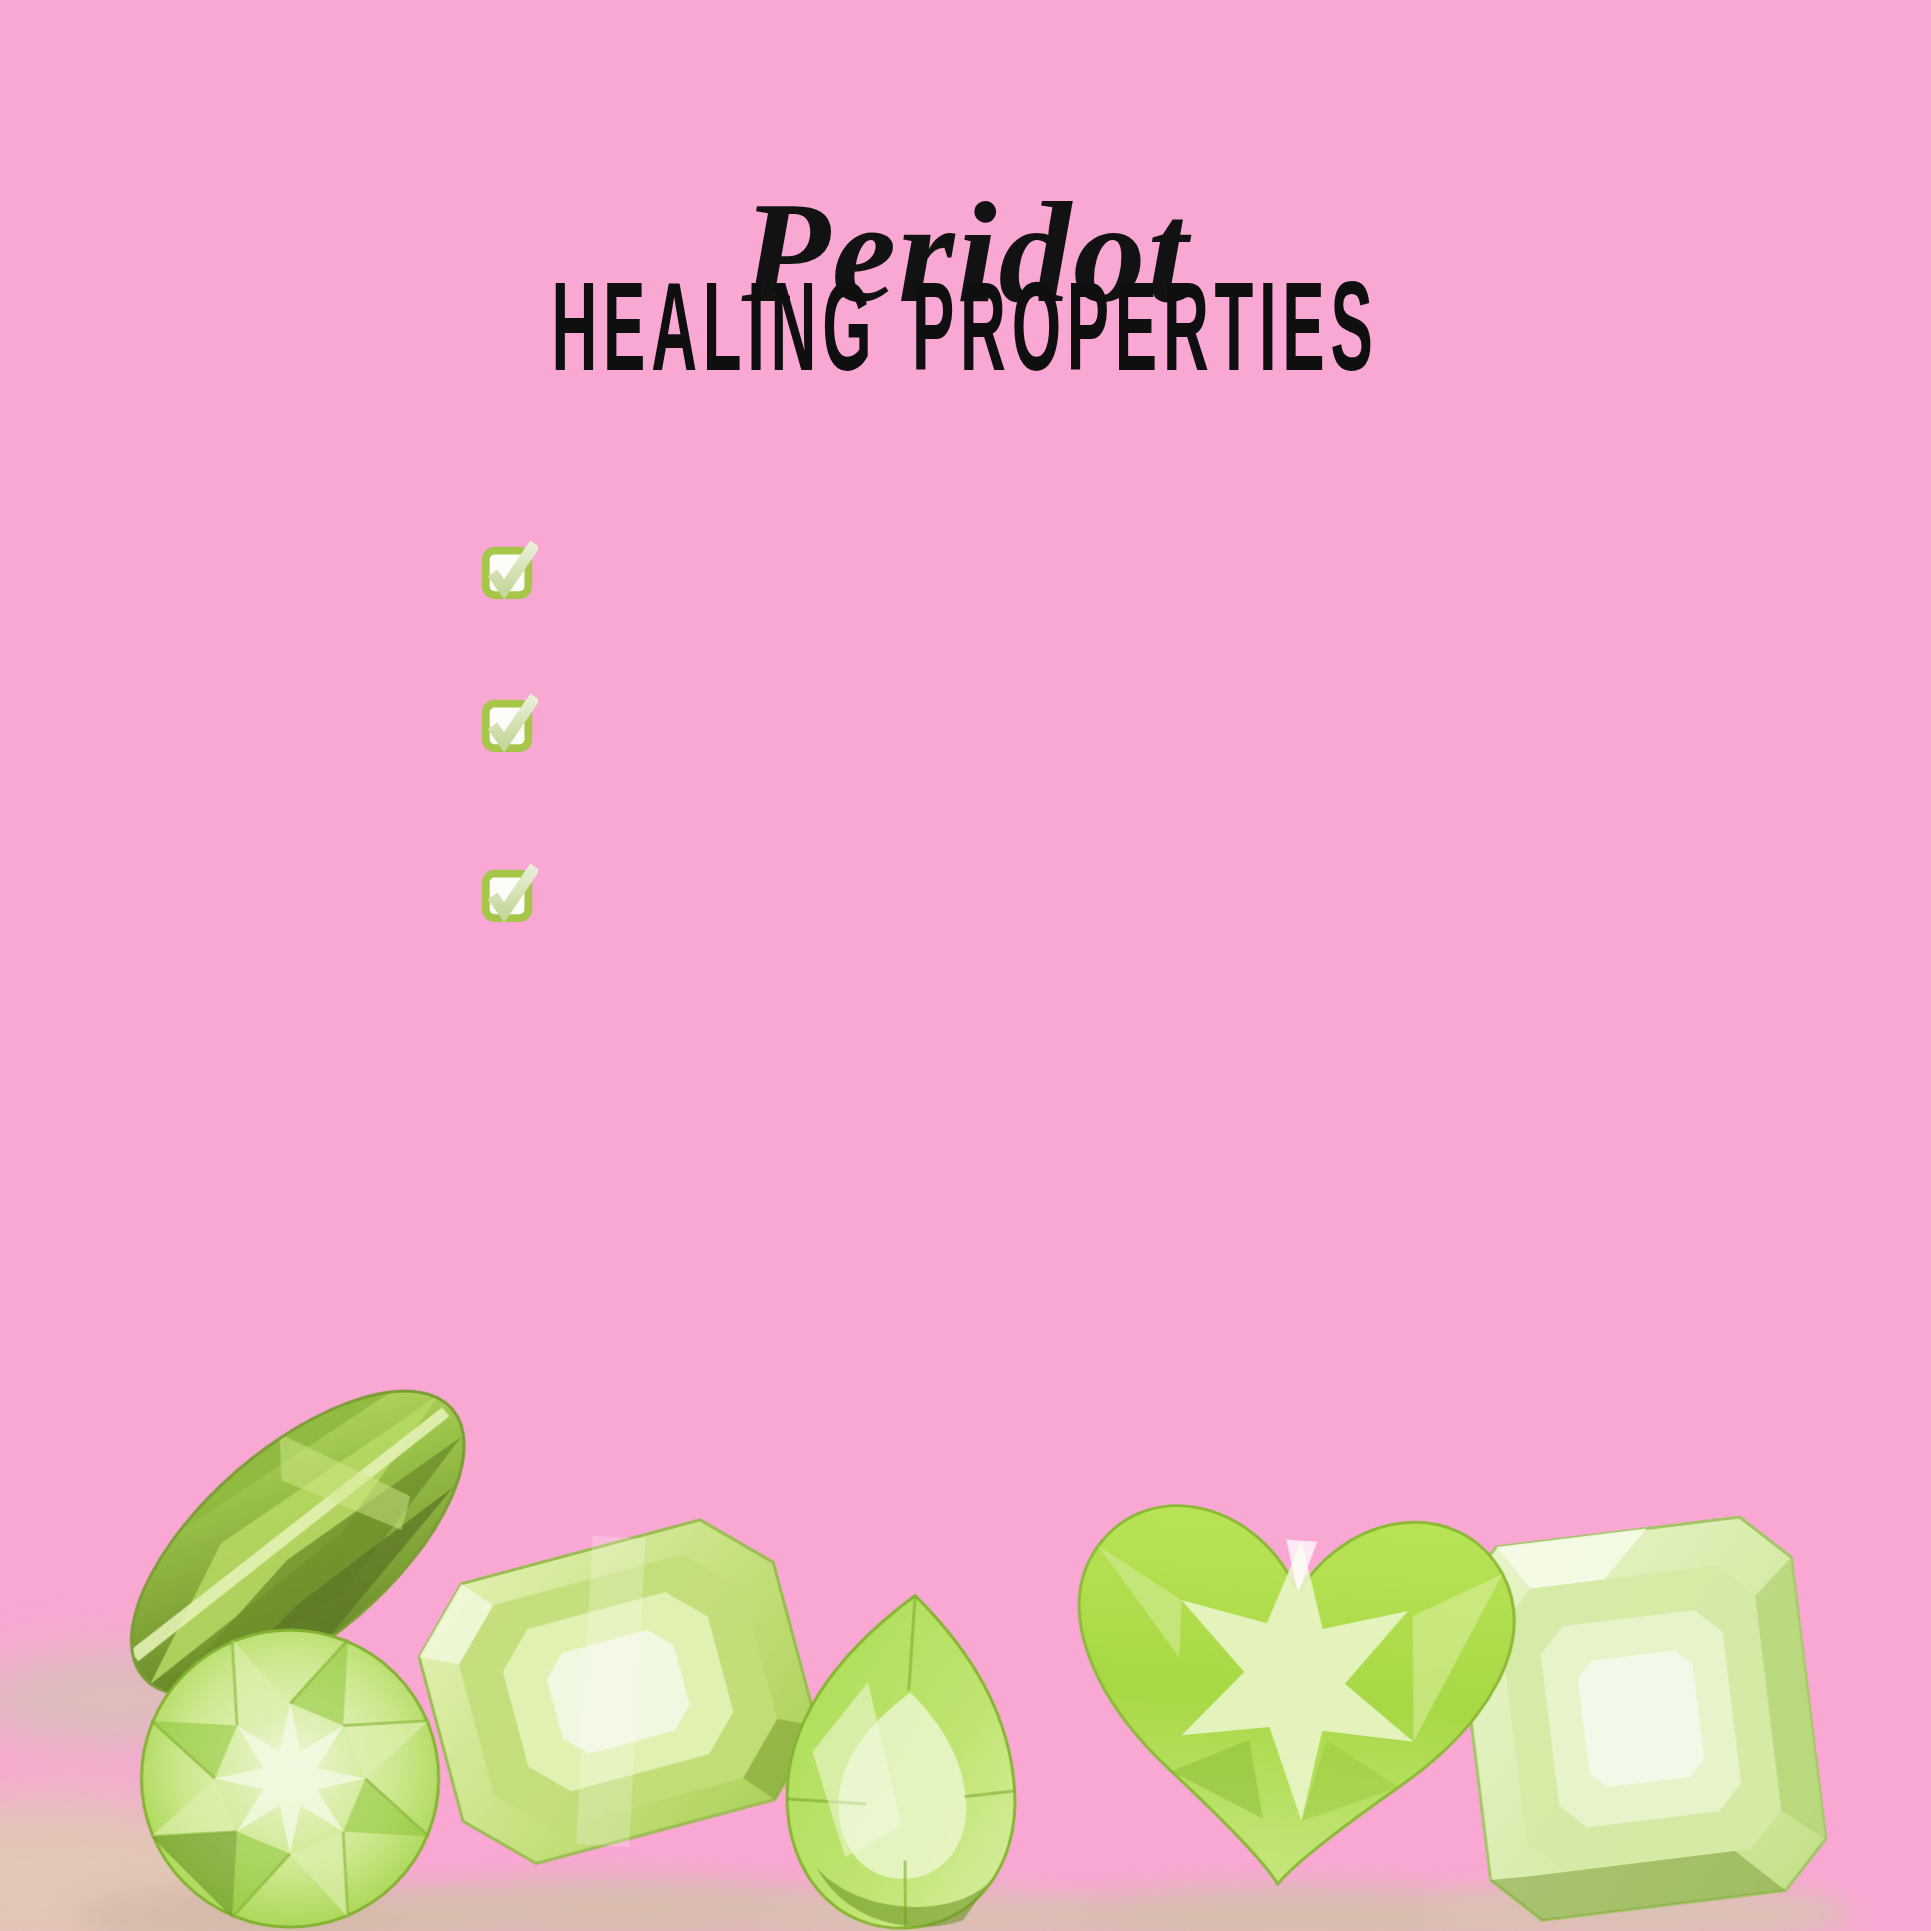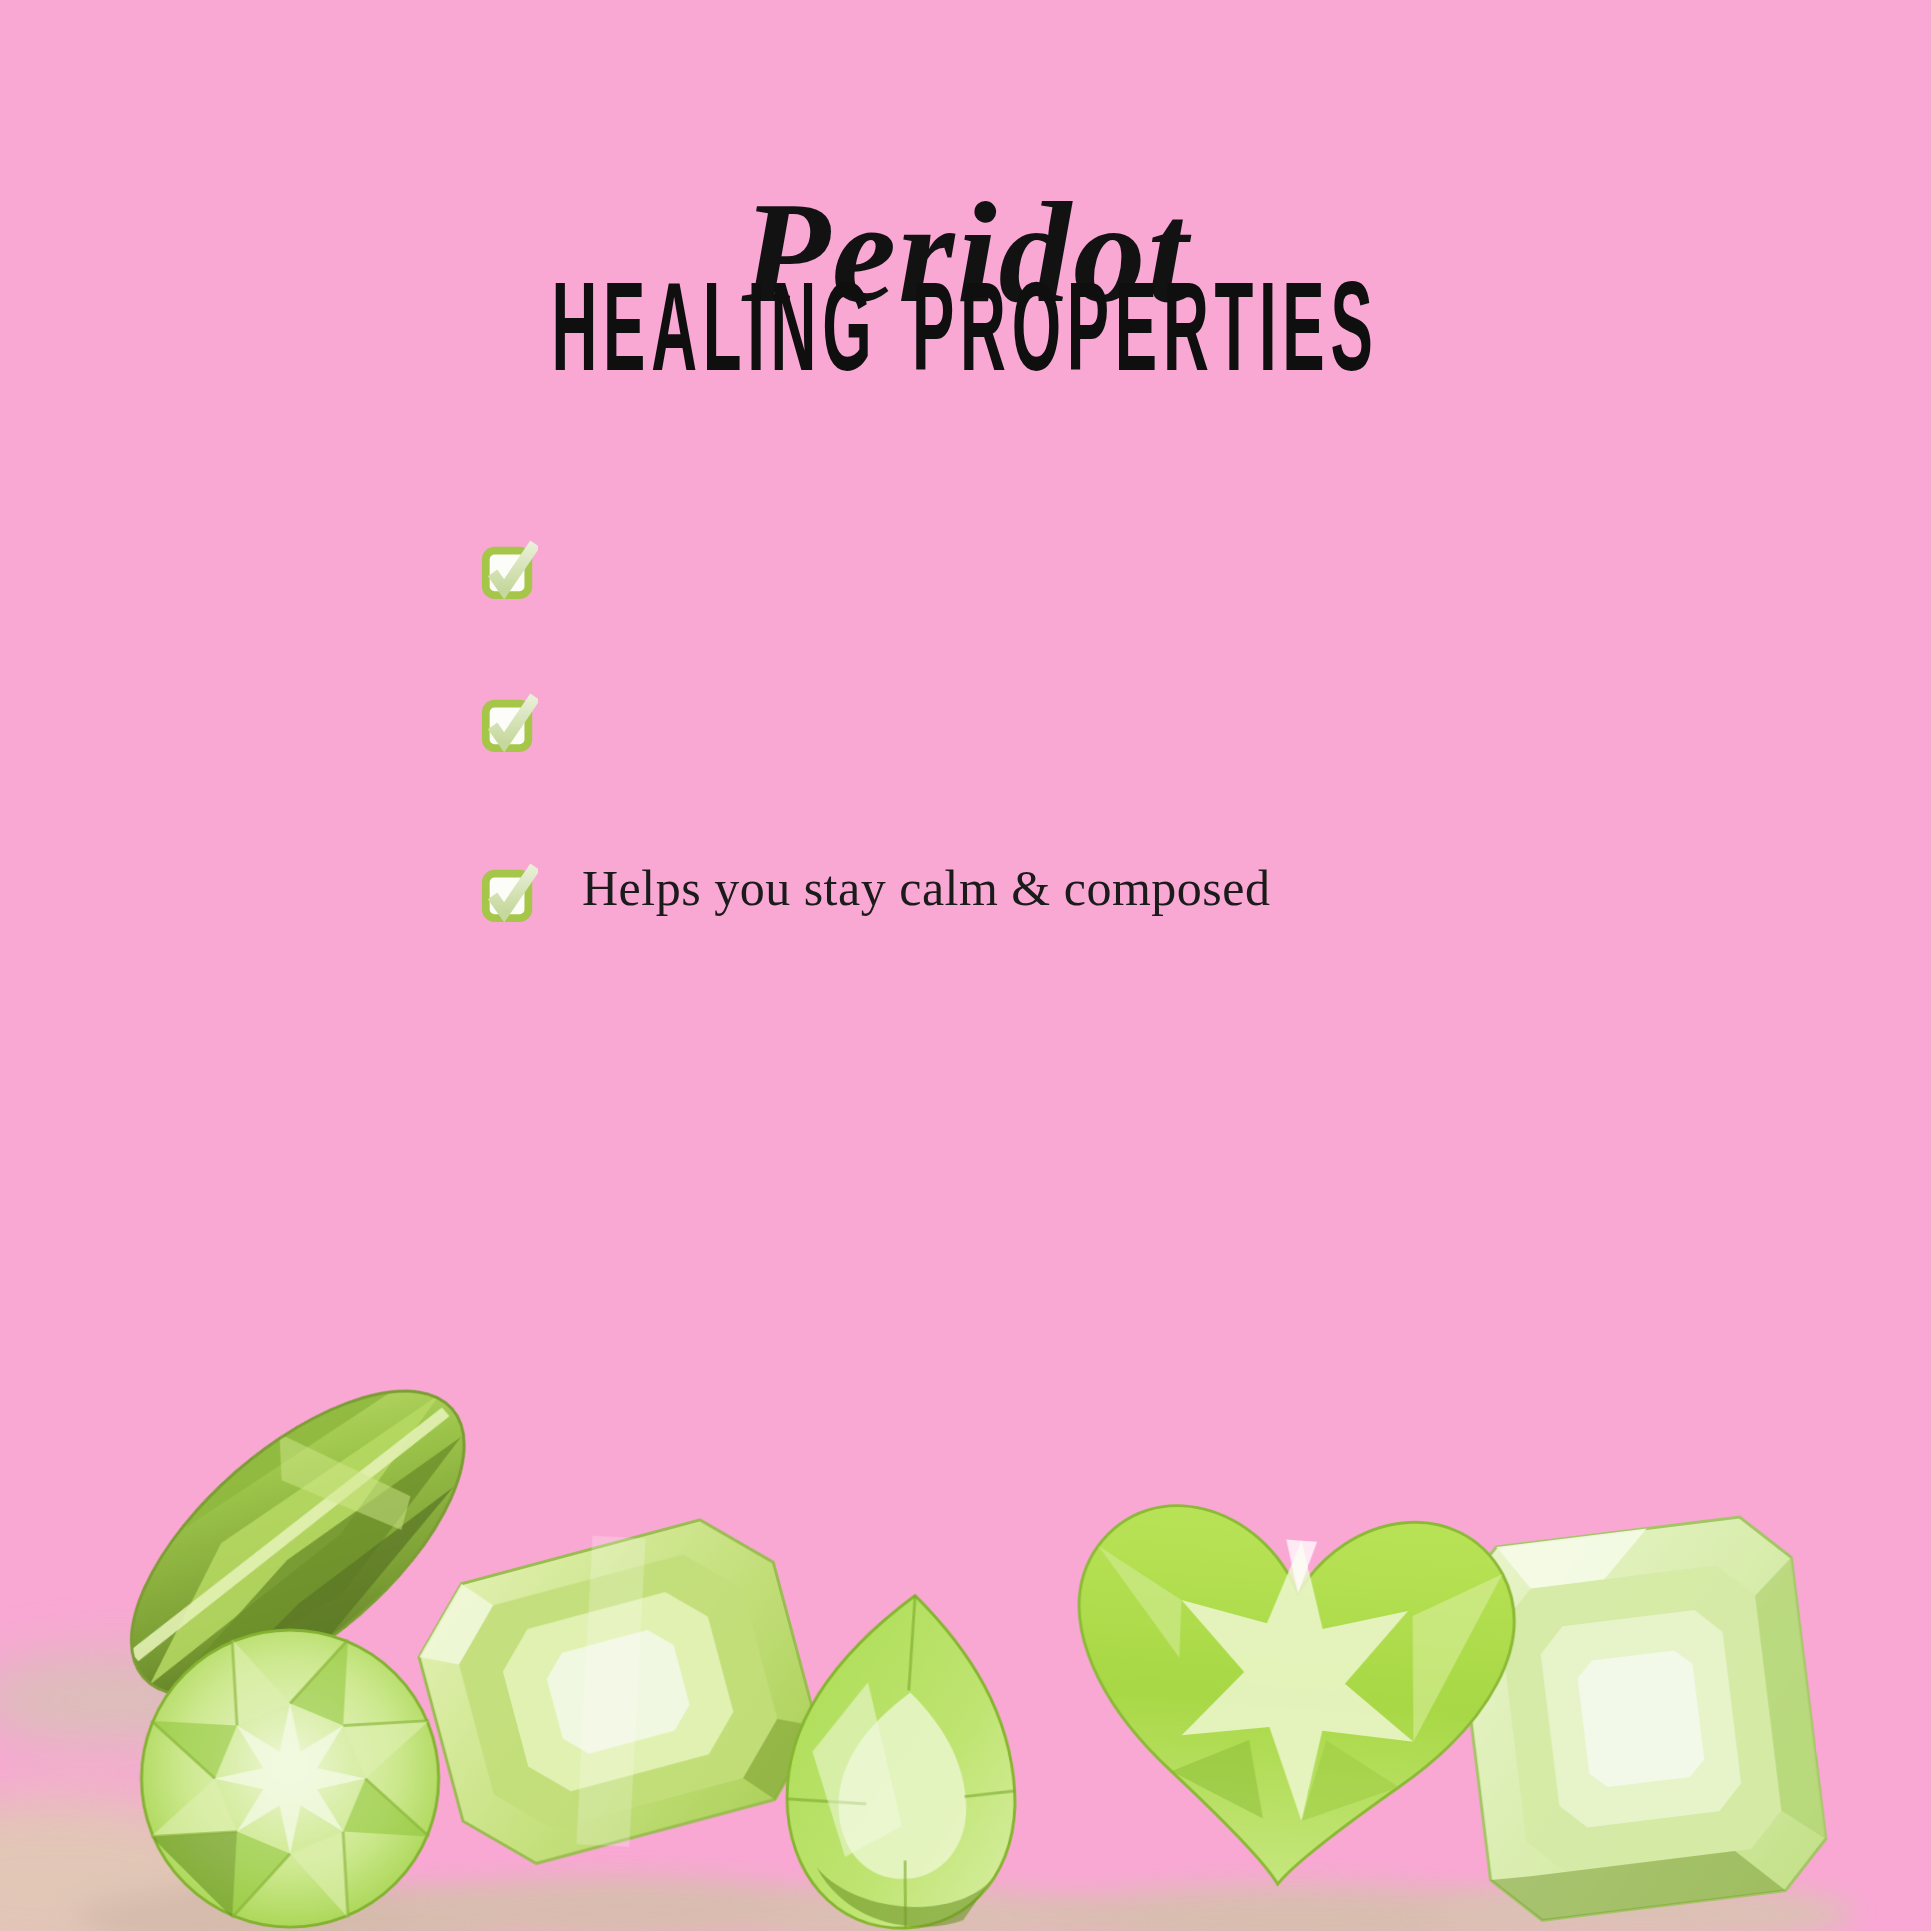--- a/index.html
+++ b/index.html
@@ -51,21 +51,20 @@
       <svg class="cb" viewBox="0 0 60 66">
         <rect x="6" y="14" width="44" height="46" rx="9" fill="#fcfdf8" stroke="#a5c648" stroke-width="8"></rect>
         <path d="M 13 37 L 25 54 L 57 7" fill="none" stroke="url(#gCheck)" stroke-width="12" stroke-linejoin="miter"></path>
       </svg>
     </li>
     <li class="row">
       <svg class="cb" viewBox="0 0 60 66">
         <rect x="6" y="14" width="44" height="46" rx="9" fill="#fcfdf8" stroke="#a5c648" stroke-width="8"></rect>
         <path d="M 13 37 L 25 54 L 57 7" fill="none" stroke="url(#gCheck)" stroke-width="12" stroke-linejoin="miter"></path>
       </svg>
-      <div class="item-text">Helps you stay calm &amp; composed</div>
     </li>
   </ul>
 
   <svg class="gems" viewBox="0 0 2000 570">
     <defs>
       <filter id="soft" x="-60%" y="-60%" width="220%" height="220%">
           <feGaussianBlur stdDeviation="14"></feGaussianBlur>
         </filter>
       <filter id="soft2" x="-60%" y="-60%" width="220%" height="220%">
           <feGaussianBlur stdDeviation="28"></feGaussianBlur>

